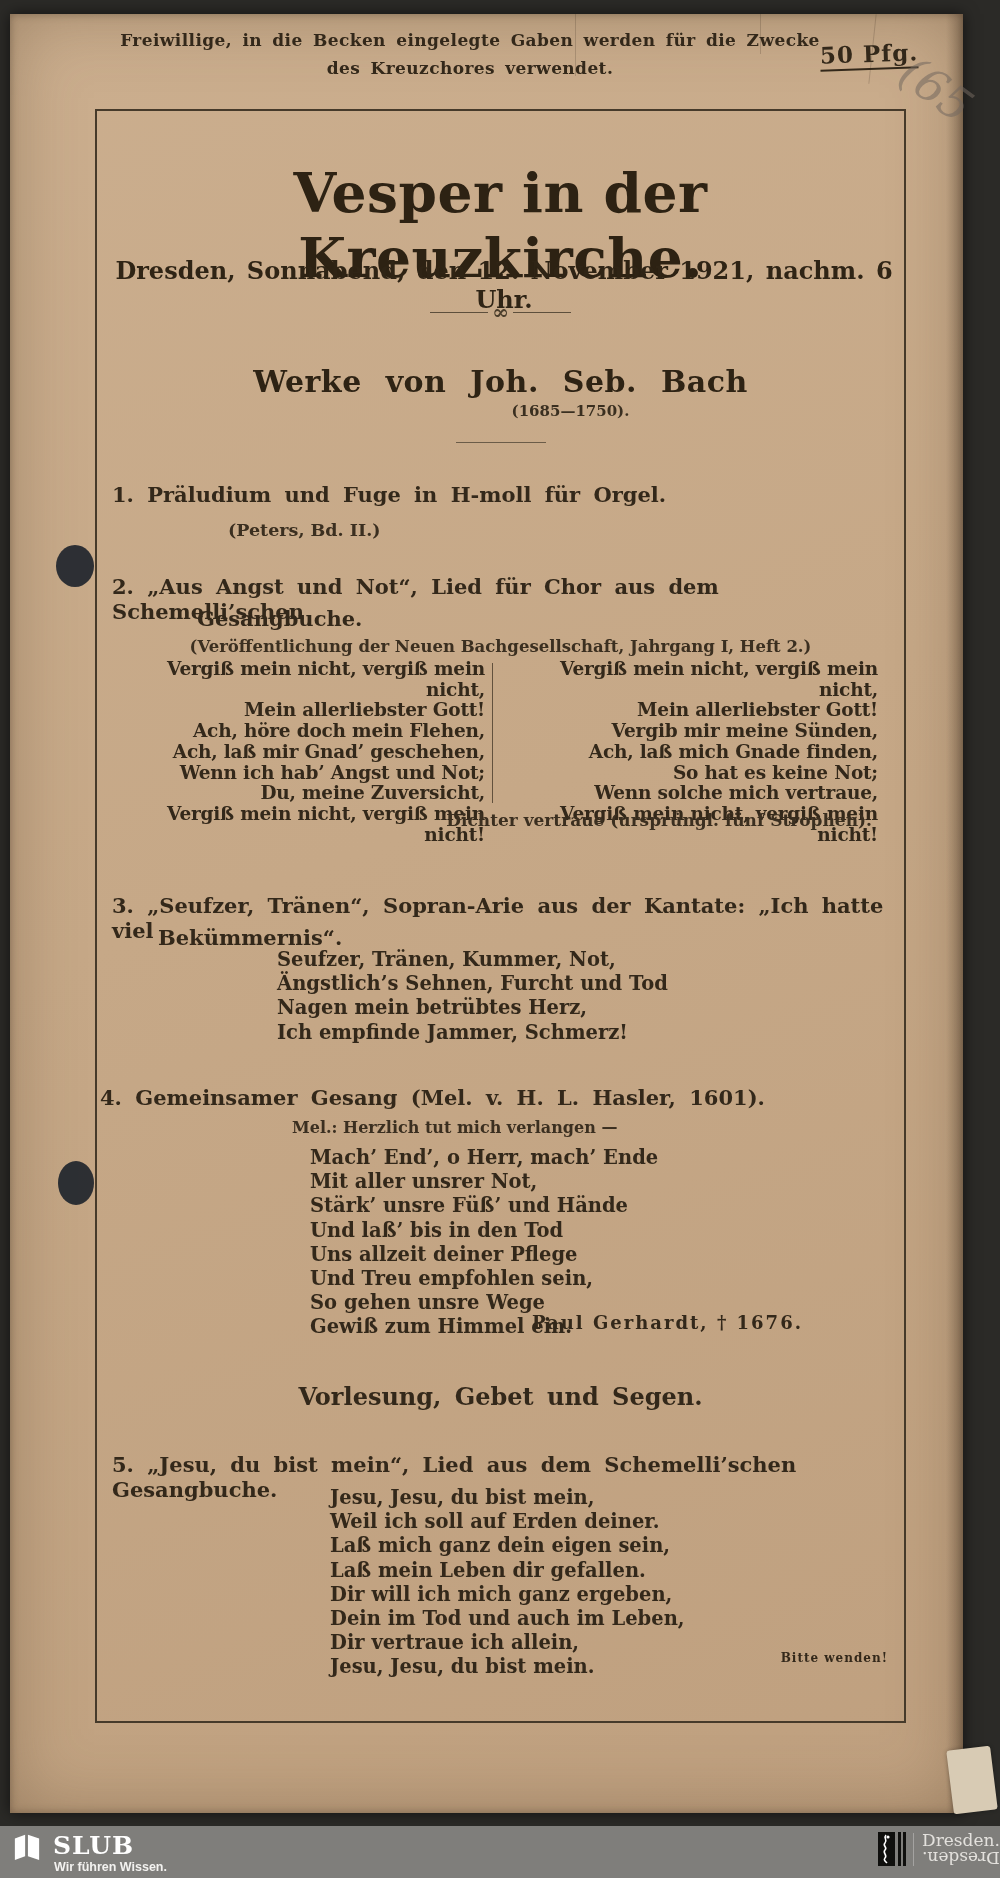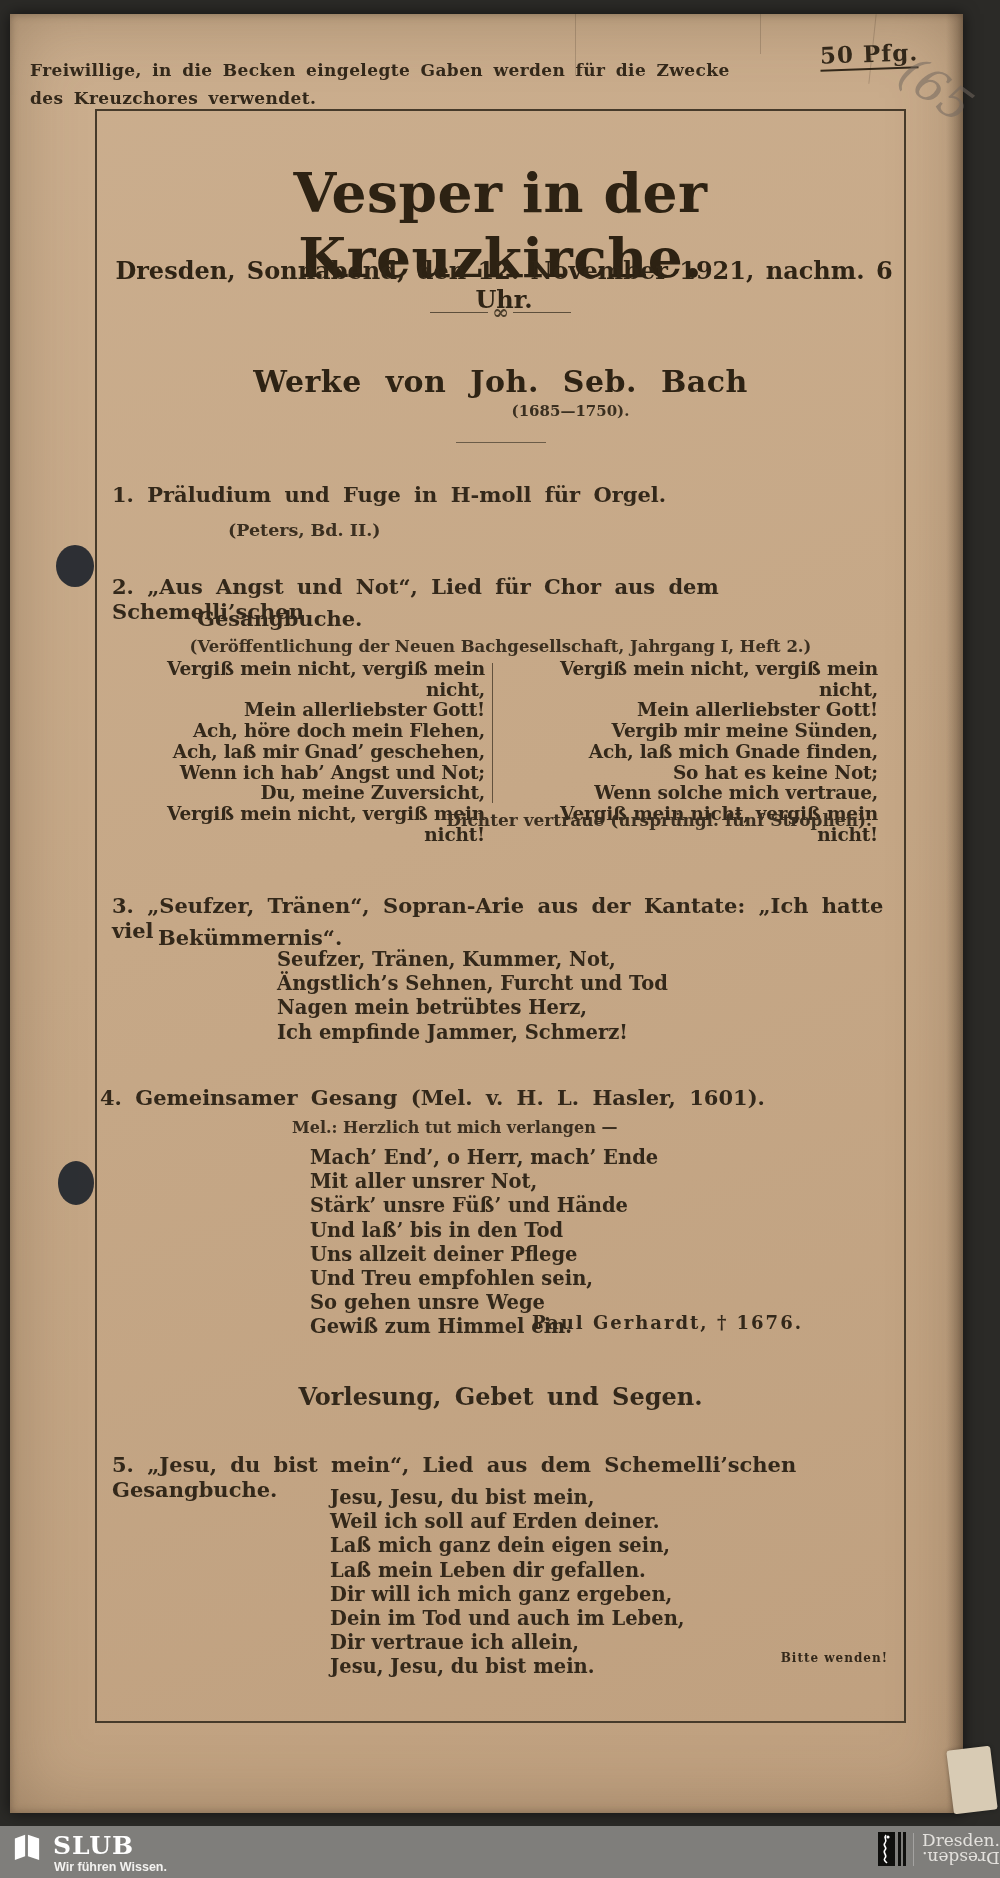--- a/index.html
+++ b/index.html
@@ -8,21 +8,21 @@
   .abs{position:absolute;}
   .paper{left:10px;top:14px;width:953px;height:1799px;
          background:linear-gradient(160deg,#cbae8e 0%,#c6a887 45%,#bfa07f 100%);
          box-shadow:inset 0 0 70px rgba(92,70,48,.38), inset 0 0 8px rgba(60,45,30,.45),
                     0 0 14px rgba(0,0,0,.6);}
   .paper-edge-shade{left:946px;top:14px;width:17px;height:1799px;
          background:linear-gradient(90deg,rgba(0,0,0,0),rgba(60,44,30,.35));}
   .crease{background:rgba(62,50,38,.22);width:1px;}
   .ink{color:#33281a;font-weight:700;}
   .frame{left:95px;top:109px;width:807px;height:1610px;border:2px solid #463a2a;}
-  .notice{left:30px;top:56px;width:880px;font-size:17px;line-height:28px;
+  .notice{left:30px;top:26px;width:880px;text-align:center;font-size:17px;line-height:28px;
           letter-spacing:.4px;word-spacing:4px;}
   .price{left:820px;top:40px;font-size:23px;border-bottom:2px solid #33281a;
          padding-bottom:1px;transform:rotate(-2deg);letter-spacing:1px;}
   .handwriting{left:898px;top:62px;font-size:46px;font-weight:400;font-style:italic;
          color:rgba(115,104,94,.55);transform:rotate(36deg);}
   .title{left:95px;top:160px;width:811px;text-align:center;font-size:55px;color:#2d2213;
          letter-spacing:.5px;}
   .subtitle{left:95px;top:256px;width:818px;text-align:center;font-size:24px;color:#2f2415;
          word-spacing:3px;}
   .ornament{left:95px;top:306px;width:811px;display:flex;align-items:center;justify-content:center;}

